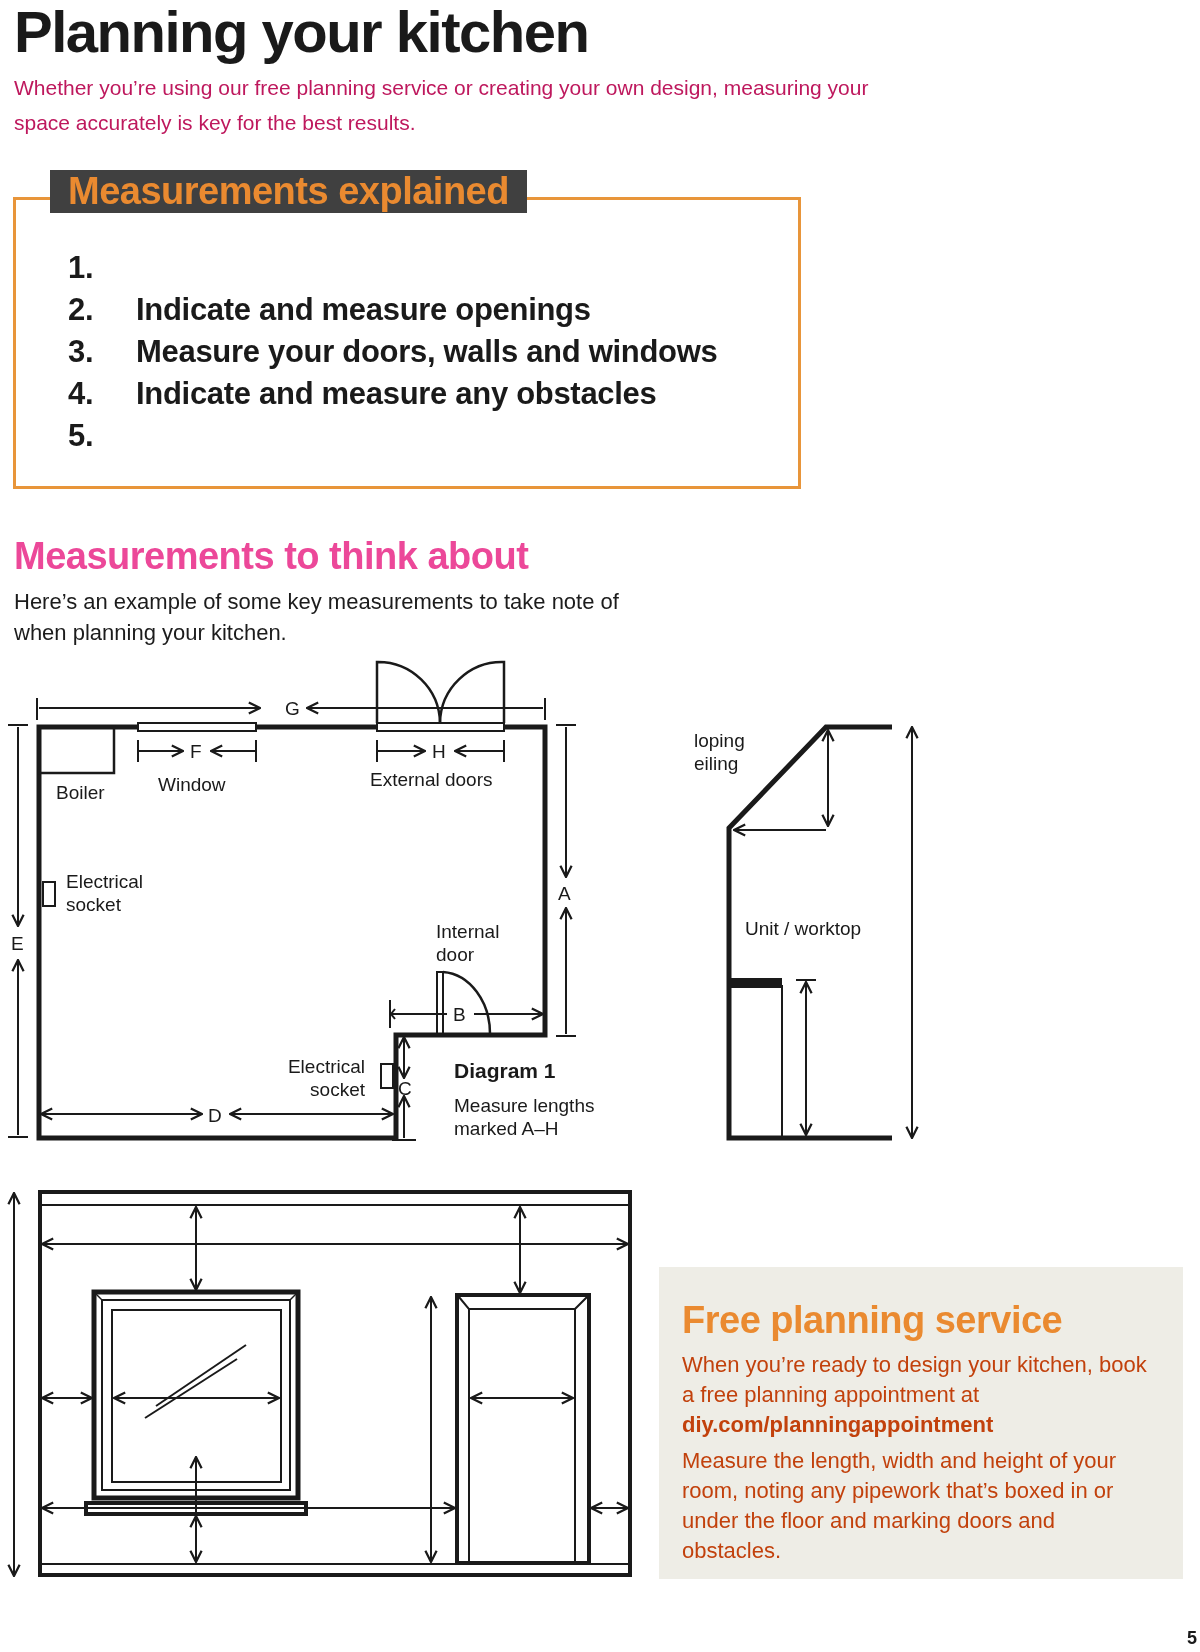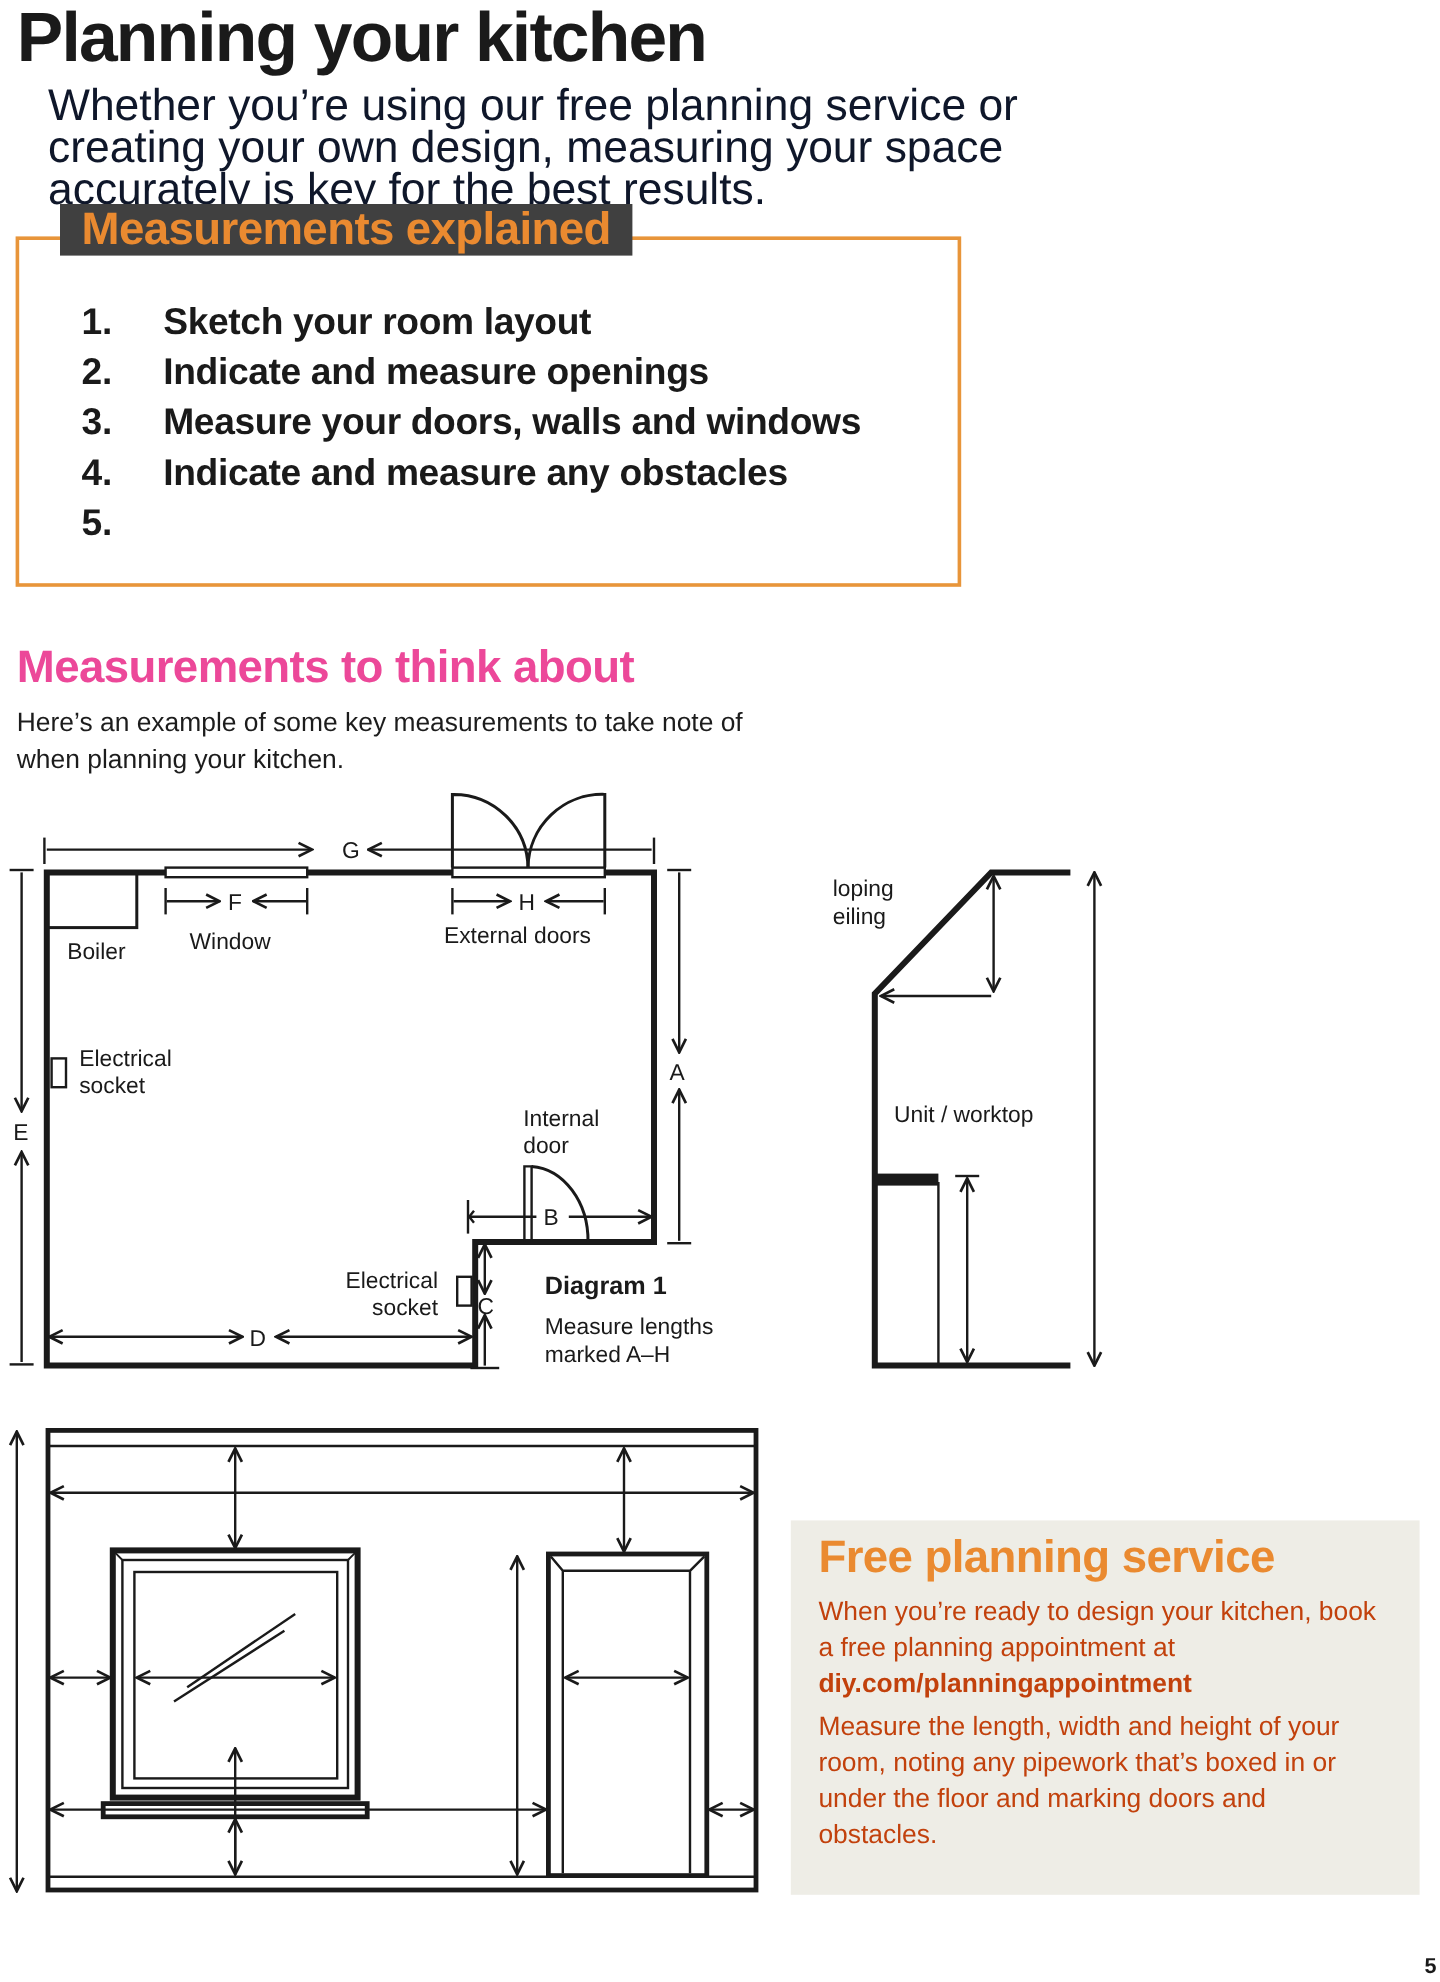--- a/index.html
+++ b/index.html
@@ -1,49 +1,48 @@
 <!DOCTYPE html>
 <html><head>
 <meta charset="utf-8">
 <style>
   * { box-sizing: border-box; margin: 0; padding: 0; }
   body { width: 1200px; height: 1652px; background: #ffffff; position: relative; overflow: hidden; font-family: "Liberation Sans", sans-serif; color: #1c1c1c; }
   .abs { position: absolute; }
   .title { left: 14px; top: -2px; font-size: 58px; font-weight: bold; letter-spacing: -1.5px; color: #1a1a1a; }
-  .intro { left: 14px; top: 70px; font-size: 37px; line-height: 35px; color: #0f172a; width: 900px; margin-left: 26px; }
+  .intro { left: 14px; top: 70px; font-size: 21px; line-height: 35px; color: #be185d; width: 900px; }
   .box { left: 13px; top: 197px; width: 788px; height: 292px; border: 3px solid #e8953a; }
   .box-title-wrap { left: 50px; top: 170px; background: #404040; padding: 0 18px; }
   .box-title { font-size: 38px; font-weight: bold; color: #ea8a30; letter-spacing: -0.5px; }
   .steps { left: 68px; top: 247px; }
   .step { display: flex; font-size: 31px; font-weight: bold; line-height: 42px; color: #1a1a1a; letter-spacing: -0.3px; }
   .step .num { width: 68px; }
   .h2 { left: 14px; top: 535px; font-size: 38px; font-weight: bold; color: #ec4899; letter-spacing: -0.5px; }
   .sub { left: 14px; top: 586px; font-size: 22px; line-height: 31px; color: #1c1c1c; width: 640px; }
   svg text { font-family: "Liberation Sans", sans-serif; fill: #1a1a1a; }
-  .panel { left: 659px; top: 1267px; width: 524px; height: 312px; background: #eeede6; padding: 10px 23px; }
+  .panel { left: 659px; top: 1267px; width: 524px; height: 312px; background: #eeede6; padding: 32px 23px; }
   .panel-title { font-size: 38px; font-weight: bold; color: #ea8a30; letter-spacing: -0.5px; margin-bottom: 8px; }
   .panel p { font-size: 22px; line-height: 30px; color: #c2410c; }
   .panel .link { font-weight: bold; }
   .panel .p2 { margin-top: 6px; }
   .pagenum { right: 3px; top: 1628px; font-size: 18px; font-weight: bold; color: #1a1a1a; }
 </style>
 </head>
 <body>
 
 <h1 class="abs title">Planning your kitchen</h1>
 <p class="abs intro">Whether you’re using our free planning service or creating your own design, measuring your space accurately is key for the best results.</p>
 
 <div class="abs box"></div>
 <div class="abs box-title-wrap">
   <h2 class="box-title">Measurements explained</h2>
 </div>
 <div class="abs steps">
   <div class="step">
       <span class="num">1.</span>
-      <span>Sketch your room layout</span>
     </div>
   <div class="step">
       <span class="num">2.</span>
       <span>Indicate and measure openings</span>
     </div>
   <div class="step">
       <span class="num">3.</span>
       <span>Measure your doors, walls and windows</span>
     </div>
   <div class="step">

